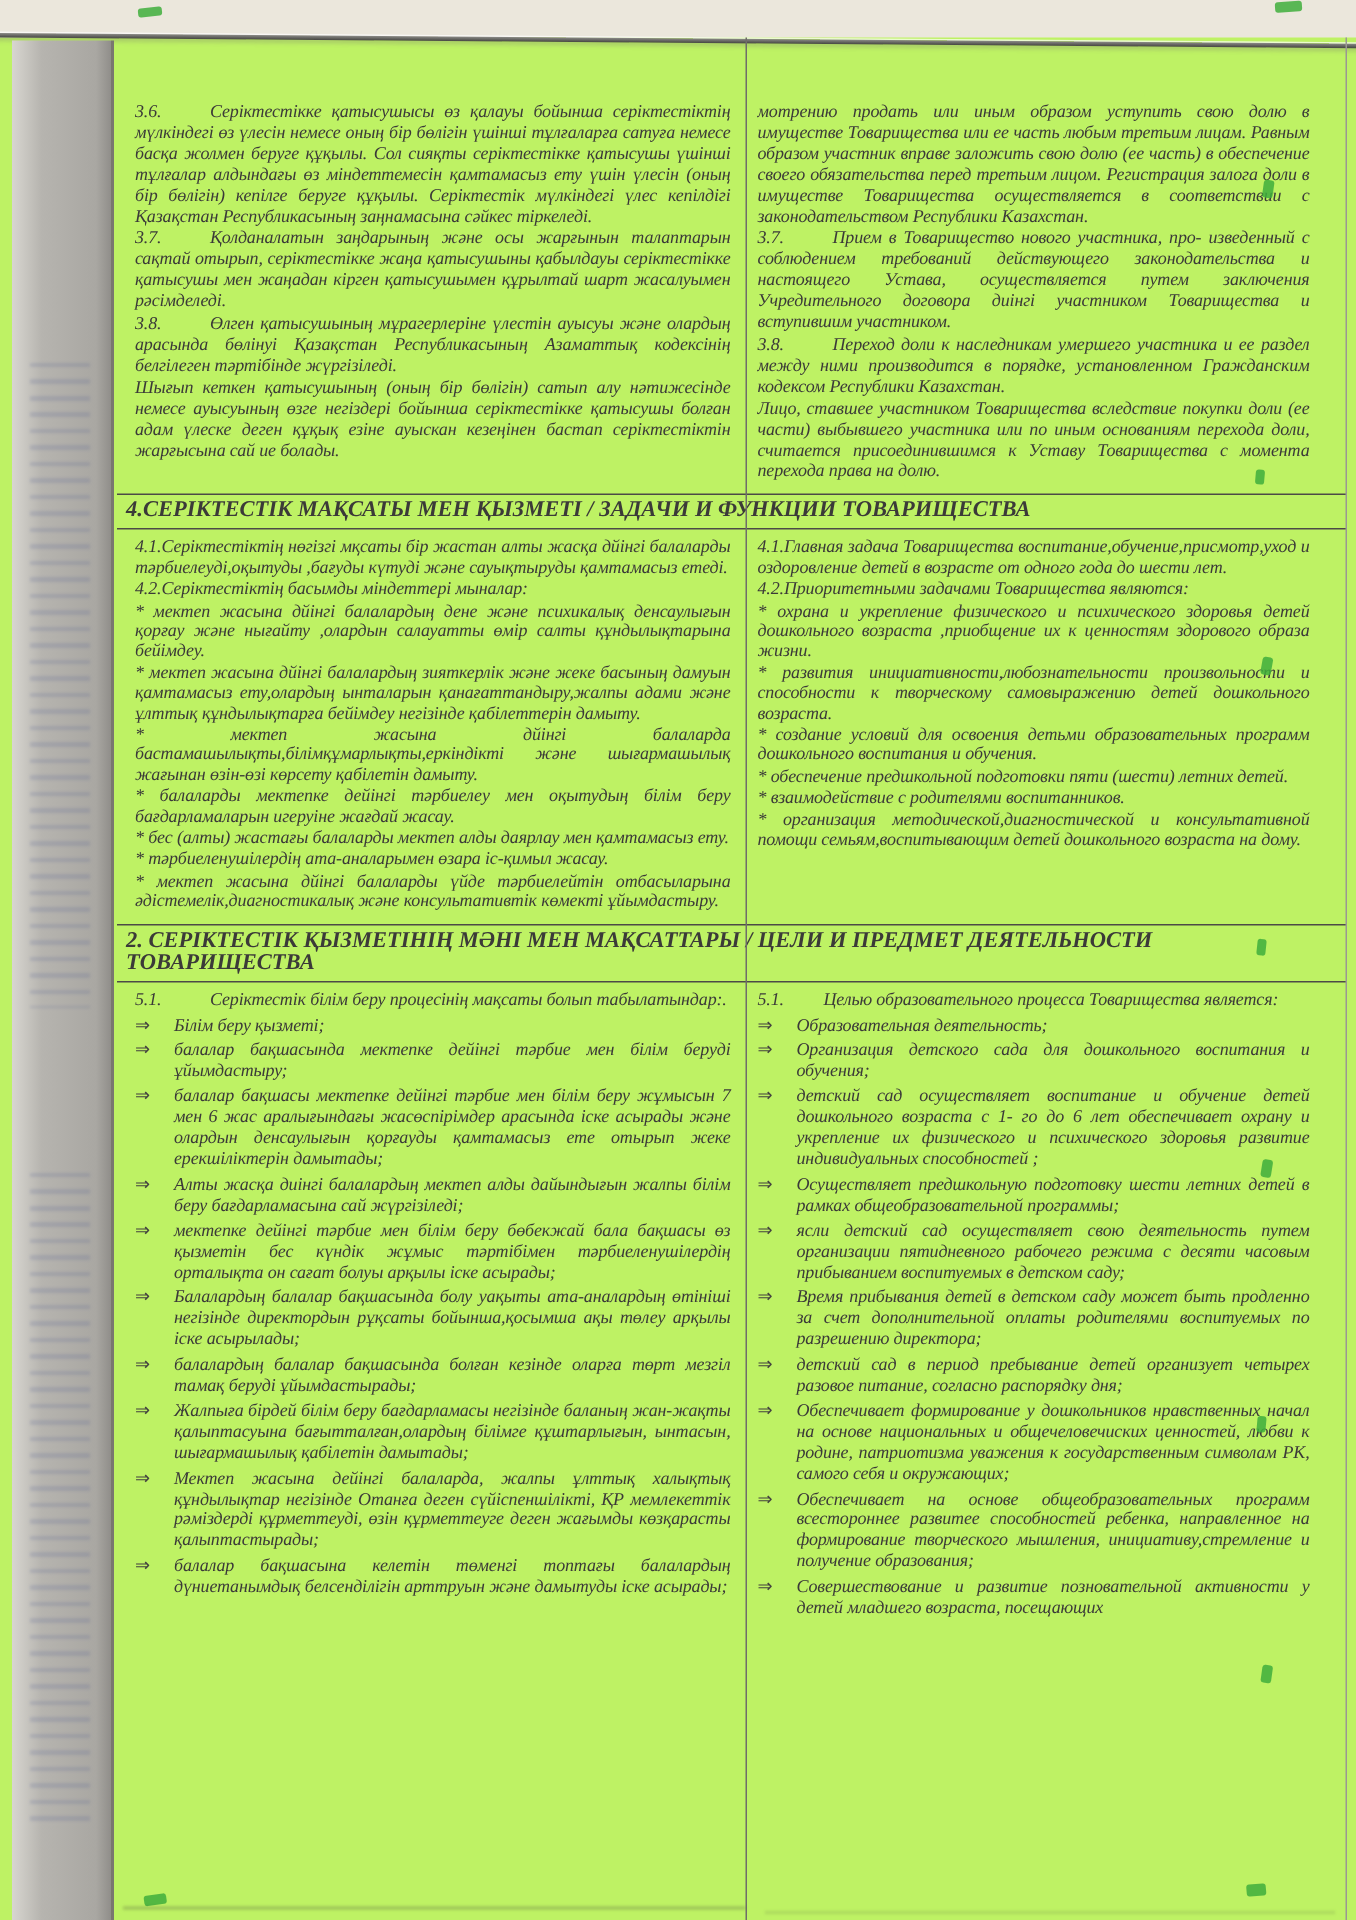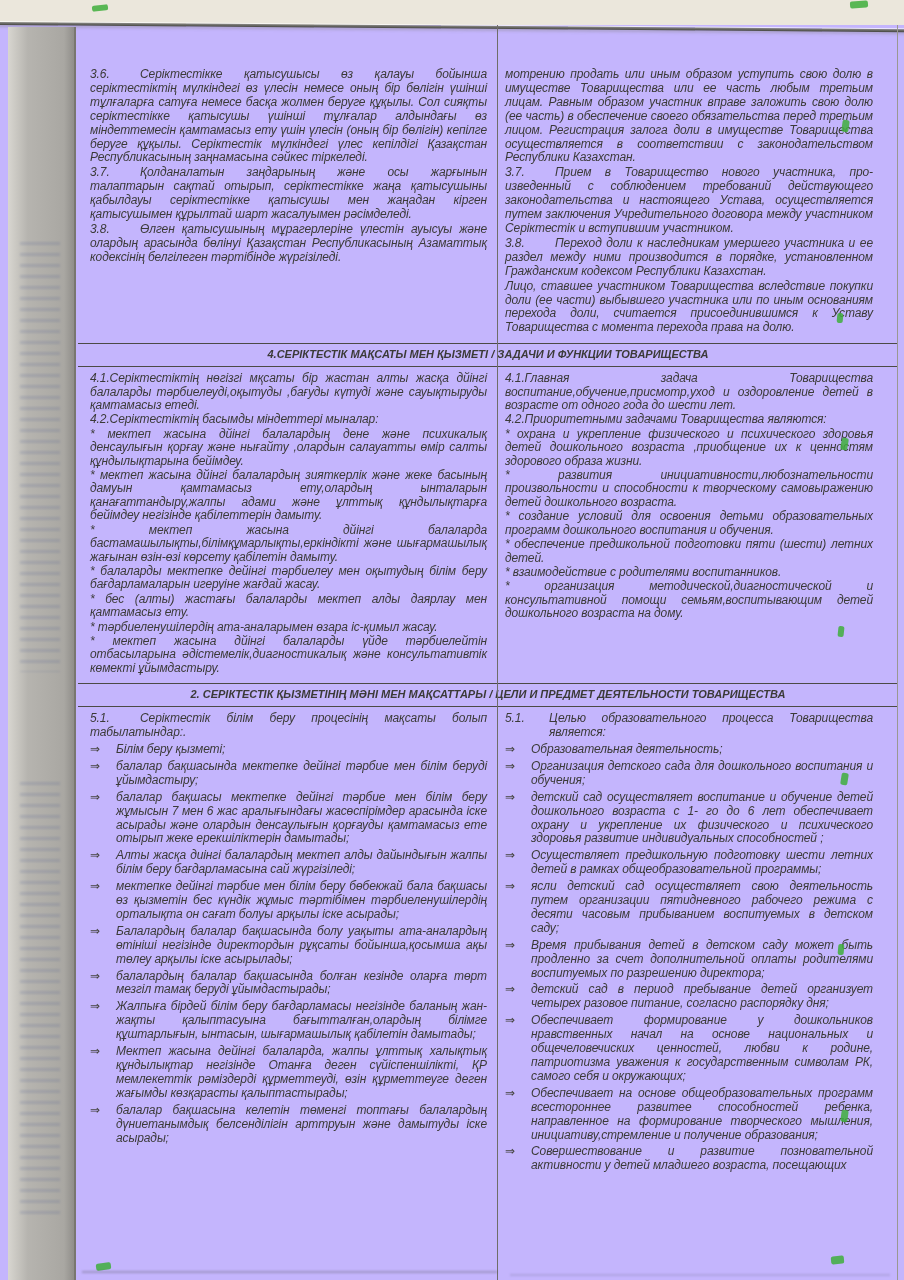--- a/index.html
+++ b/index.html
@@ -1,20 +1,20 @@
 <!DOCTYPE html>
 <html><head>
 <meta charset="utf-8">
 <style>
   html,body{margin:0;padding:0;}
   body{background:#e4e1d8;}
   .page{
     position:relative;width:904px;height:1280px;overflow:hidden;
-    background:#c4b5fd;
-    font-family:Liberation Sans, sans-serif;
+    background:#bef264;
+    font-family:Liberation Serif, serif;
     font-style:italic;color:#3b3a38;
   }
   
   .top-band{position:absolute;top:0;left:0;width:904px;height:25px;background:#ebe7dc;}
   .top-edge{position:absolute;top:22px;left:-6px;width:930px;height:2.5px;
     background:linear-gradient(to bottom,#8a8a86,#454541);
     transform:rotate(0.45deg);transform-origin:left center;
     box-shadow:0 -1px 0 rgba(255,255,255,.7),0 2px 3px rgba(120,120,110,.35);}
   .left-strip{position:absolute;top:27px;left:8px;width:66px;height:1253px;
     background:linear-gradient(to right,#d8d6d0 0,#b6b4af 30%,#a9a7a2 85%,#908e8a 100%);
@@ -37,21 +37,21 @@
   .col-left{width:419px;box-sizing:border-box;padding:0 10px 0 12px;}
   .col-right{width:388px;box-sizing:border-box;padding:0 12px 0 8px;}
   .col{font-size:12px;line-height:13.9px;text-align:justify;letter-spacing:-0.1px;}
   .s4 .col{line-height:13.4px;}
   .para{margin:0 0 1px;}
   .para.mt{}
   .pnum{display:inline-block;min-width:50px;}
   .pnum:empty{display:none;min-width:0;}
   .section-header{
     border-top:1.5px solid #4c4a46;border-bottom:1.5px solid #4c4a46;
-    text-align:center;font-weight:bold;font-size:11px;line-height:15px;
+    text-align:left;font-weight:bold;font-size:15px;line-height:15px;
     padding:3px 6px 4px;margin:7px 0 5px;letter-spacing:0;}
   ul.darr{list-style:none;margin:3px 0 0;padding:0;}
   ul.darr li{margin:0 0 3px;padding-left:26px;text-indent:-26px;}
   .arrow{display:inline-block;width:26px;text-indent:0;font-style:normal;color:#44433f;}
   .intro-hang{padding-left:44px;text-indent:-44px;margin:0 0 2px;}
   .intro-hang .pnum{min-width:44px;text-indent:0;}
   .intro-flat{margin:0 0 2px;}
   .intro-flat .pnum{min-width:50px;}
 </style>
 </head>
@@ -66,24 +66,25 @@
     <div class="ghost g2"></div>
   </div>
 
   <div class="content">
 
     <section class="two-col">
       <div class="col col-left">
         <p class="para"><span class="pnum">3.6.</span><span>Серіктестікке қатысушысы өз қалауы бойынша серіктестіктің мүлкіндегі өз үлесін немесе оның бір бөлігін үшінші тұлғаларға сатуға немесе басқа жолмен беруге құқылы. Сол сияқты серіктестікке қатысушы үшінші тұлғалар алдындағы өз міндеттемесін қамтамасыз ету үшін үлесін (оның бір бөлігін) кепілге беруге құқылы. Серіктестік мүлкіндегі үлес кепілдігі Қазақстан Республикасының заңнамасына сәйкес тіркеледі.</span></p>
         <p class="para"><span class="pnum">3.7.</span><span>Қолданалатын заңдарының және осы жарғынын талаптарын сақтай отырып, серіктестікке жаңа қатысушыны қабылдауы серіктестікке қатысушы мен жаңадан кірген қатысушымен құрылтай шарт жасалуымен рәсімделеді.</span></p>
         <p class="para mt"><span class="pnum">3.8.</span><span>Өлген қатысушының мұрагерлеріне үлестін ауысуы және олардың арасында бөлінуі Қазақстан Республикасының Азаматтық кодексінің белгілеген тәртібінде жүргізіледі.</span></p>
+        <p class="para"><span>Шығып кеткен қатысушының (оның бір бөлігін) сатып алу нәтижесінде немесе ауысуының өзге негіздері бойынша серіктестікке қатысушы болған адам үлеске деген құқық езіне ауыскан кезеңінен бастап серіктестіктін жарғысына сай ие болады.</span></p>
       </div>
       <div class="col col-right">
         <p class="para"><span>мотрению продать или иным образом уступить свою долю в имуществе Товарищества или ее часть любым третьим лицам. Равным образом участник вправе заложить свою долю (ее часть) в обеспечение своего обязательства перед третьим лицом. Регистрация залога доли в имуществе Товарищества осуществляется в соответствии с законодательством Республики Казахстан.</span></p>
-        <p class="para"><span class="pnum">3.7.</span><span>Прием в Товарищество нового участника, про- изведенный с соблюдением требований действующего законодательства и настоящего Устава, осуществляется путем заключения Учредительного договора между участником Серіктестік и вступившим участником.</span></p>
+        <p class="para"><span class="pnum">3.7.</span><span>Прием в Товарищество нового участника, про- изведенный с соблюдением требований действующего законодательства и настоящего Устава, осуществляется путем заключения Учредительного договора диінгі участником Товарищества и вступившим участником.</span></p>
         <p class="para"><span class="pnum">3.8.</span><span>Переход доли к наследникам умершего участника и ее раздел между ними производится в порядке, установленном Гражданским кодексом Республики Казахстан.</span></p>
         <p class="para"><span>Лицо, ставшее участником Товарищества вследствие покупки доли (ее части) выбывшего участника или по иным основаниям перехода доли, считается присоединившимся к Уставу Товарищества с момента перехода права на долю.</span></p>
       </div>
     </section>
 
     <div class="section-header">4.СЕРІКТЕСТІК МАҚСАТЫ МЕН ҚЫЗМЕТІ / ЗАДАЧИ И ФУНКЦИИ ТОВАРИЩЕСТВА</div>
     <section class="two-col s4">
       <div class="col col-left">
         <p class="para">4.1.Серіктестіктің нөгізгі мқсаты бір жастан алты  жасқа дйінгі балаларды тәрбиелеуді,оқытуды ,бағуды  күтуді және сауықтыруды қамтамасыз етеді.</p>
         <p class="para">4.2.Серіктестіктің басымды міндеттері мыналар:</p>

